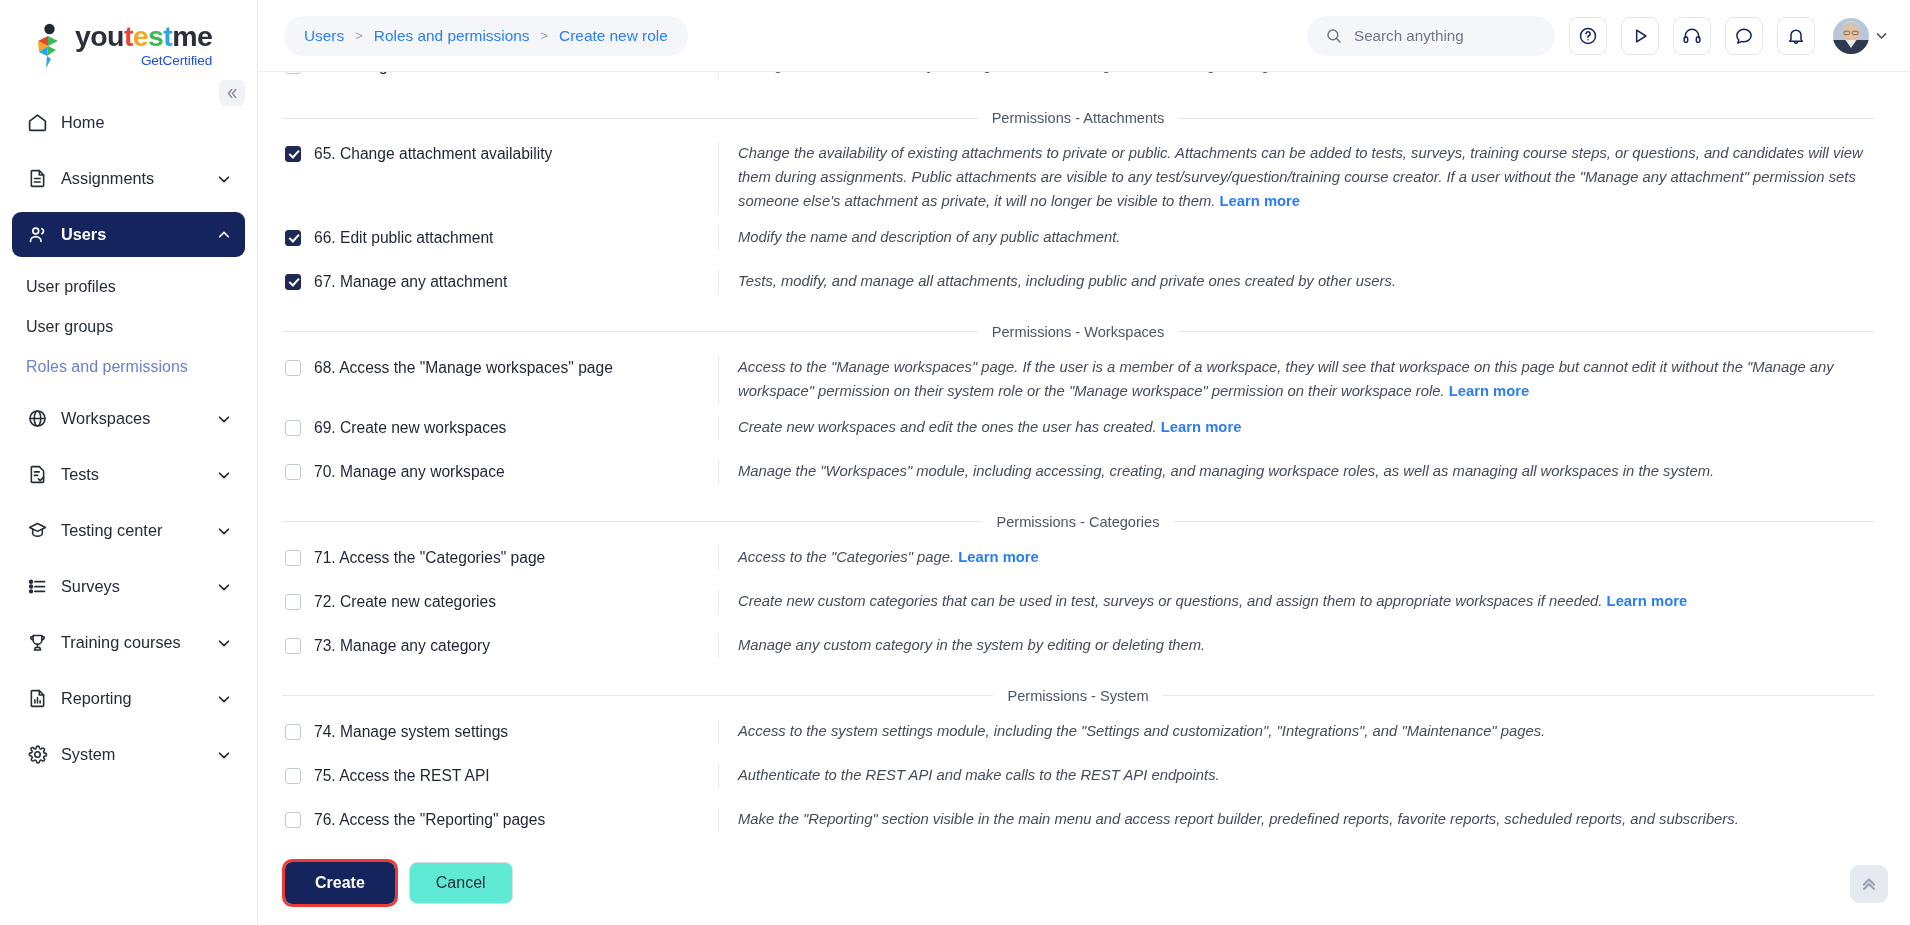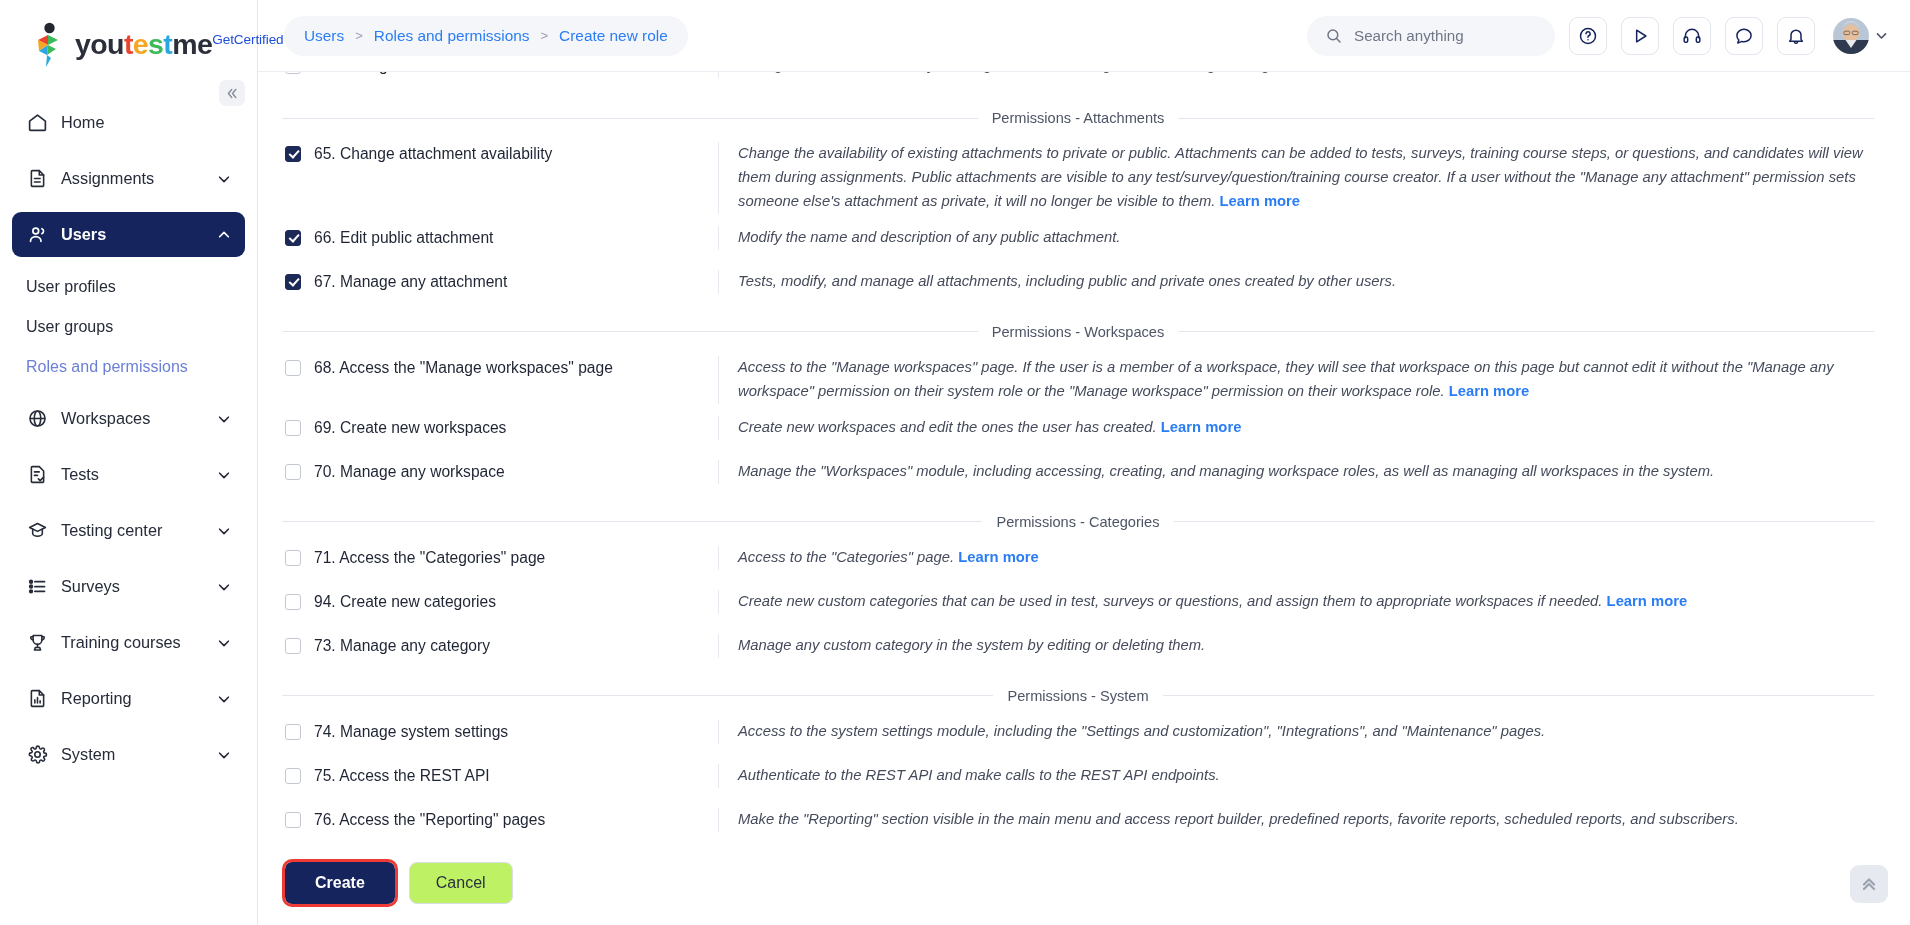--- a/index.html
+++ b/index.html
@@ -15,21 +15,21 @@
   .sidebar {
     width: 258px; min-width: 258px; height: 925px;
     background: #ffffff;
     border-right: 1px solid #e4e7ee;
     position: relative;
     display: flex; flex-direction: column;
   }
   .logo-wrap { padding: 22px 0 10px 30px; position: relative; height: 92px; }
   .logo-row { display: flex; align-items: center; gap: 7px; }
   .logo-mark { width: 38px; height: 44px; position: relative; flex: none; }
-  .logo-text { display: flex; line-height: 1; }
+  .logo-text { display: flex; flex-direction: column; line-height: 1; }
   .logo-word { font-size: 28.5px; font-weight: 700; letter-spacing: -.6px; white-space: nowrap; }
   .l-you { color: #2b2f3a; } .l-t { color: #e8442e; } .l-e { color: #f5a623; }
   .l-s { color: #3dbb5b; } .l-t2 { color: #2aa7e0; } .l-me { color: #2b2f3a; }
   .logo-sub { font-size: 13.6px; color: #1d4ed8; text-align: right; margin-top: 3px; letter-spacing: -.1px; }
   .collapse-btn {
     position: absolute; right: 12px; top: 80px;
     width: 26px; height: 26px; border-radius: 7px;
     background: #f1f2f6; color: #8a909e;
     display: flex; align-items: center; justify-content: center;
     font-size: 13px; cursor: pointer;
@@ -128,21 +128,21 @@
   .section-div .line { flex: 1; height: 1px; background: #e3e6ed; }
   .section-div .lbl { font-size: 14.6px; color: #4e5costs; white-space: nowrap; color:#4d5465; }
 
   .actions { display: flex; gap: 14px; padding: 16px 0 0 5px; }
   .btn-create {
     background: #15245c; color: #fff; font-size: 16px; font-weight: 600;
     border: none; border-radius: 7px; height: 42px; padding: 0 30px; cursor: pointer;
     outline: 3px solid #ef3b36; outline-offset: 0px;
   }
   .btn-cancel {
-    background: #bef264; color: #2a3040; font-size: 16px;
+    background: #5eead4; color: #2a3040; font-size: 16px;
     border: 1px solid #d9dde5; border-radius: 8px; height: 42px; padding: 0 26px; cursor: pointer;
   }
 
   .scroll-top {
     position: absolute; right: 22px; bottom: 22px;
     width: 38px; height: 38px; border-radius: 9px; background: #e6e9ef;
     display: flex; align-items: center; justify-content: center;
     color: #9aa2b1; cursor: pointer;
   }
   .scroll-top svg { width: 18px; height: 18px; }
@@ -491,21 +491,21 @@
           <div class="perm-left">
             <span class="cbox"></span>
             <span class="perm-label">71. Access the "Categories" page</span>
           </div>
           <div class="perm-right"><span>Access to the "Categories" page.</span> <span class="lm">Learn more</span></div>
         </div>
 
         <div class="perm-row">
           <div class="perm-left">
             <span class="cbox"></span>
-            <span class="perm-label">94. Create new categories</span>
+            <span class="perm-label">72. Create new categories</span>
           </div>
           <div class="perm-right"><span>Create new custom categories that can be used in test, surveys or questions, and assign them to appropriate workspaces if needed.</span> <span class="lm">Learn more</span></div>
         </div>
 
         <div class="perm-row">
           <div class="perm-left">
             <span class="cbox"></span>
             <span class="perm-label">73. Manage any category</span>
           </div>
           <div class="perm-right"><span>Manage any custom category in the system by editing or deleting them.</span></div>

